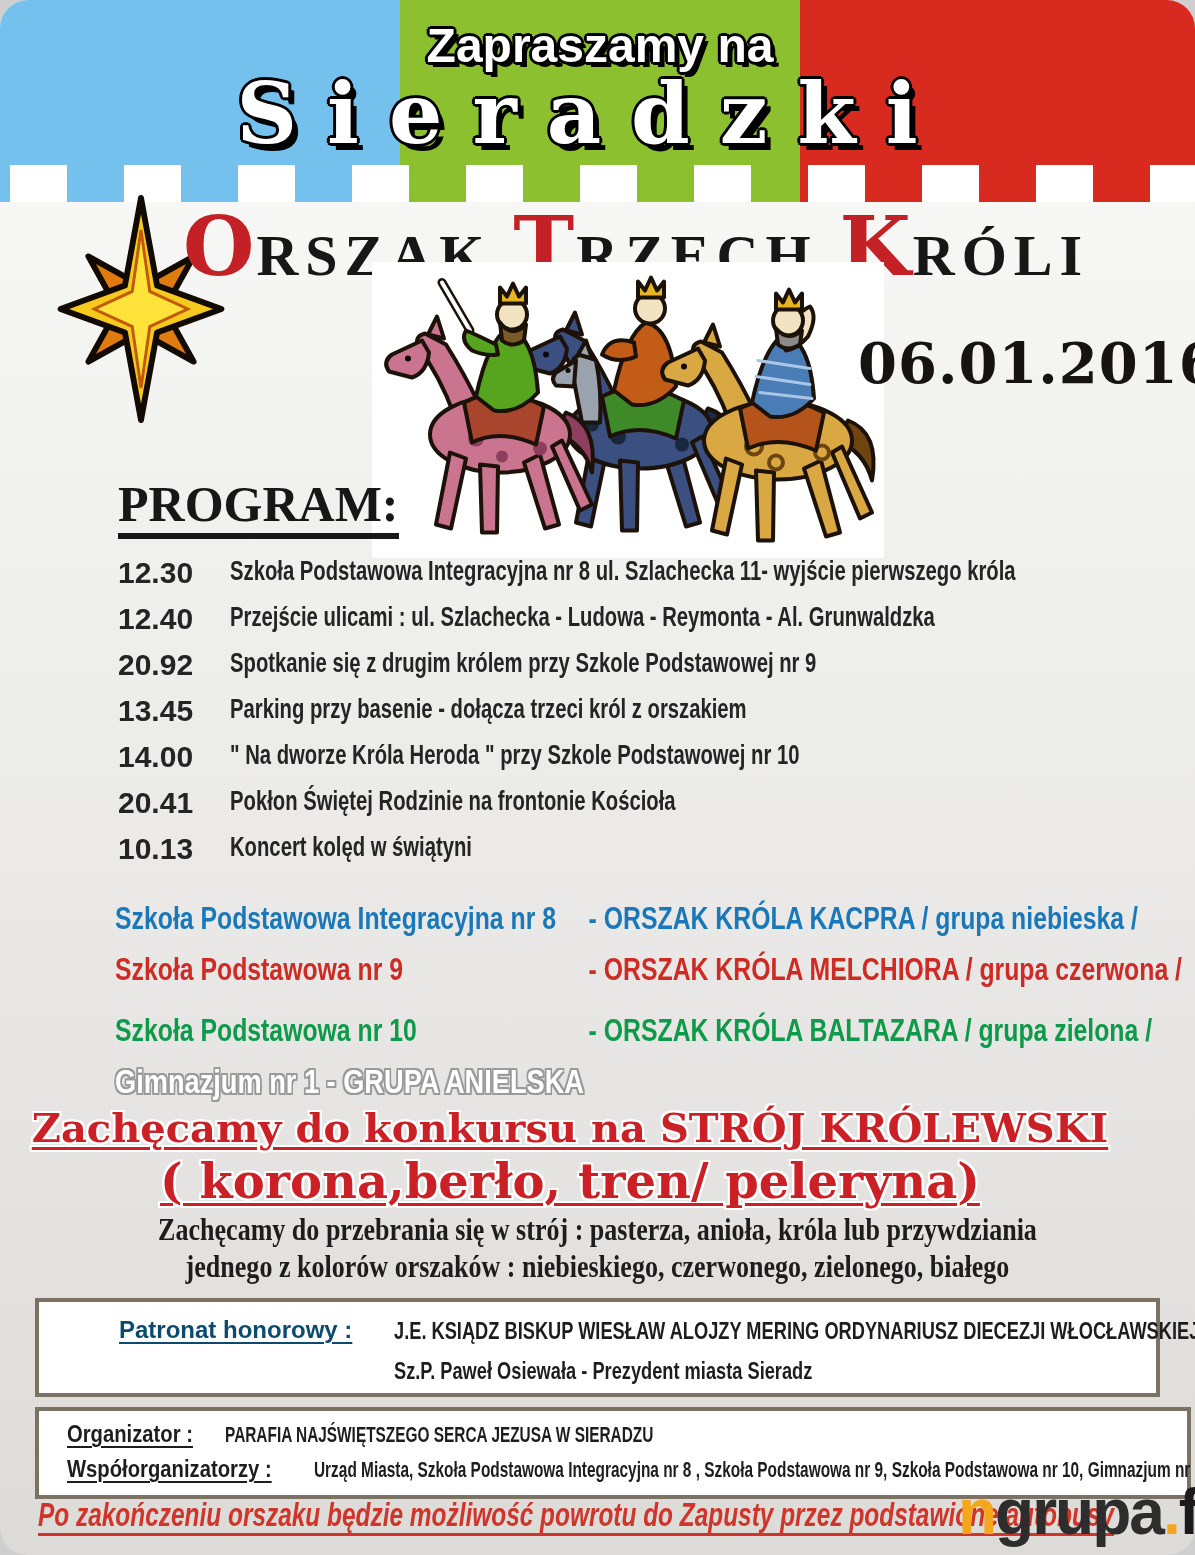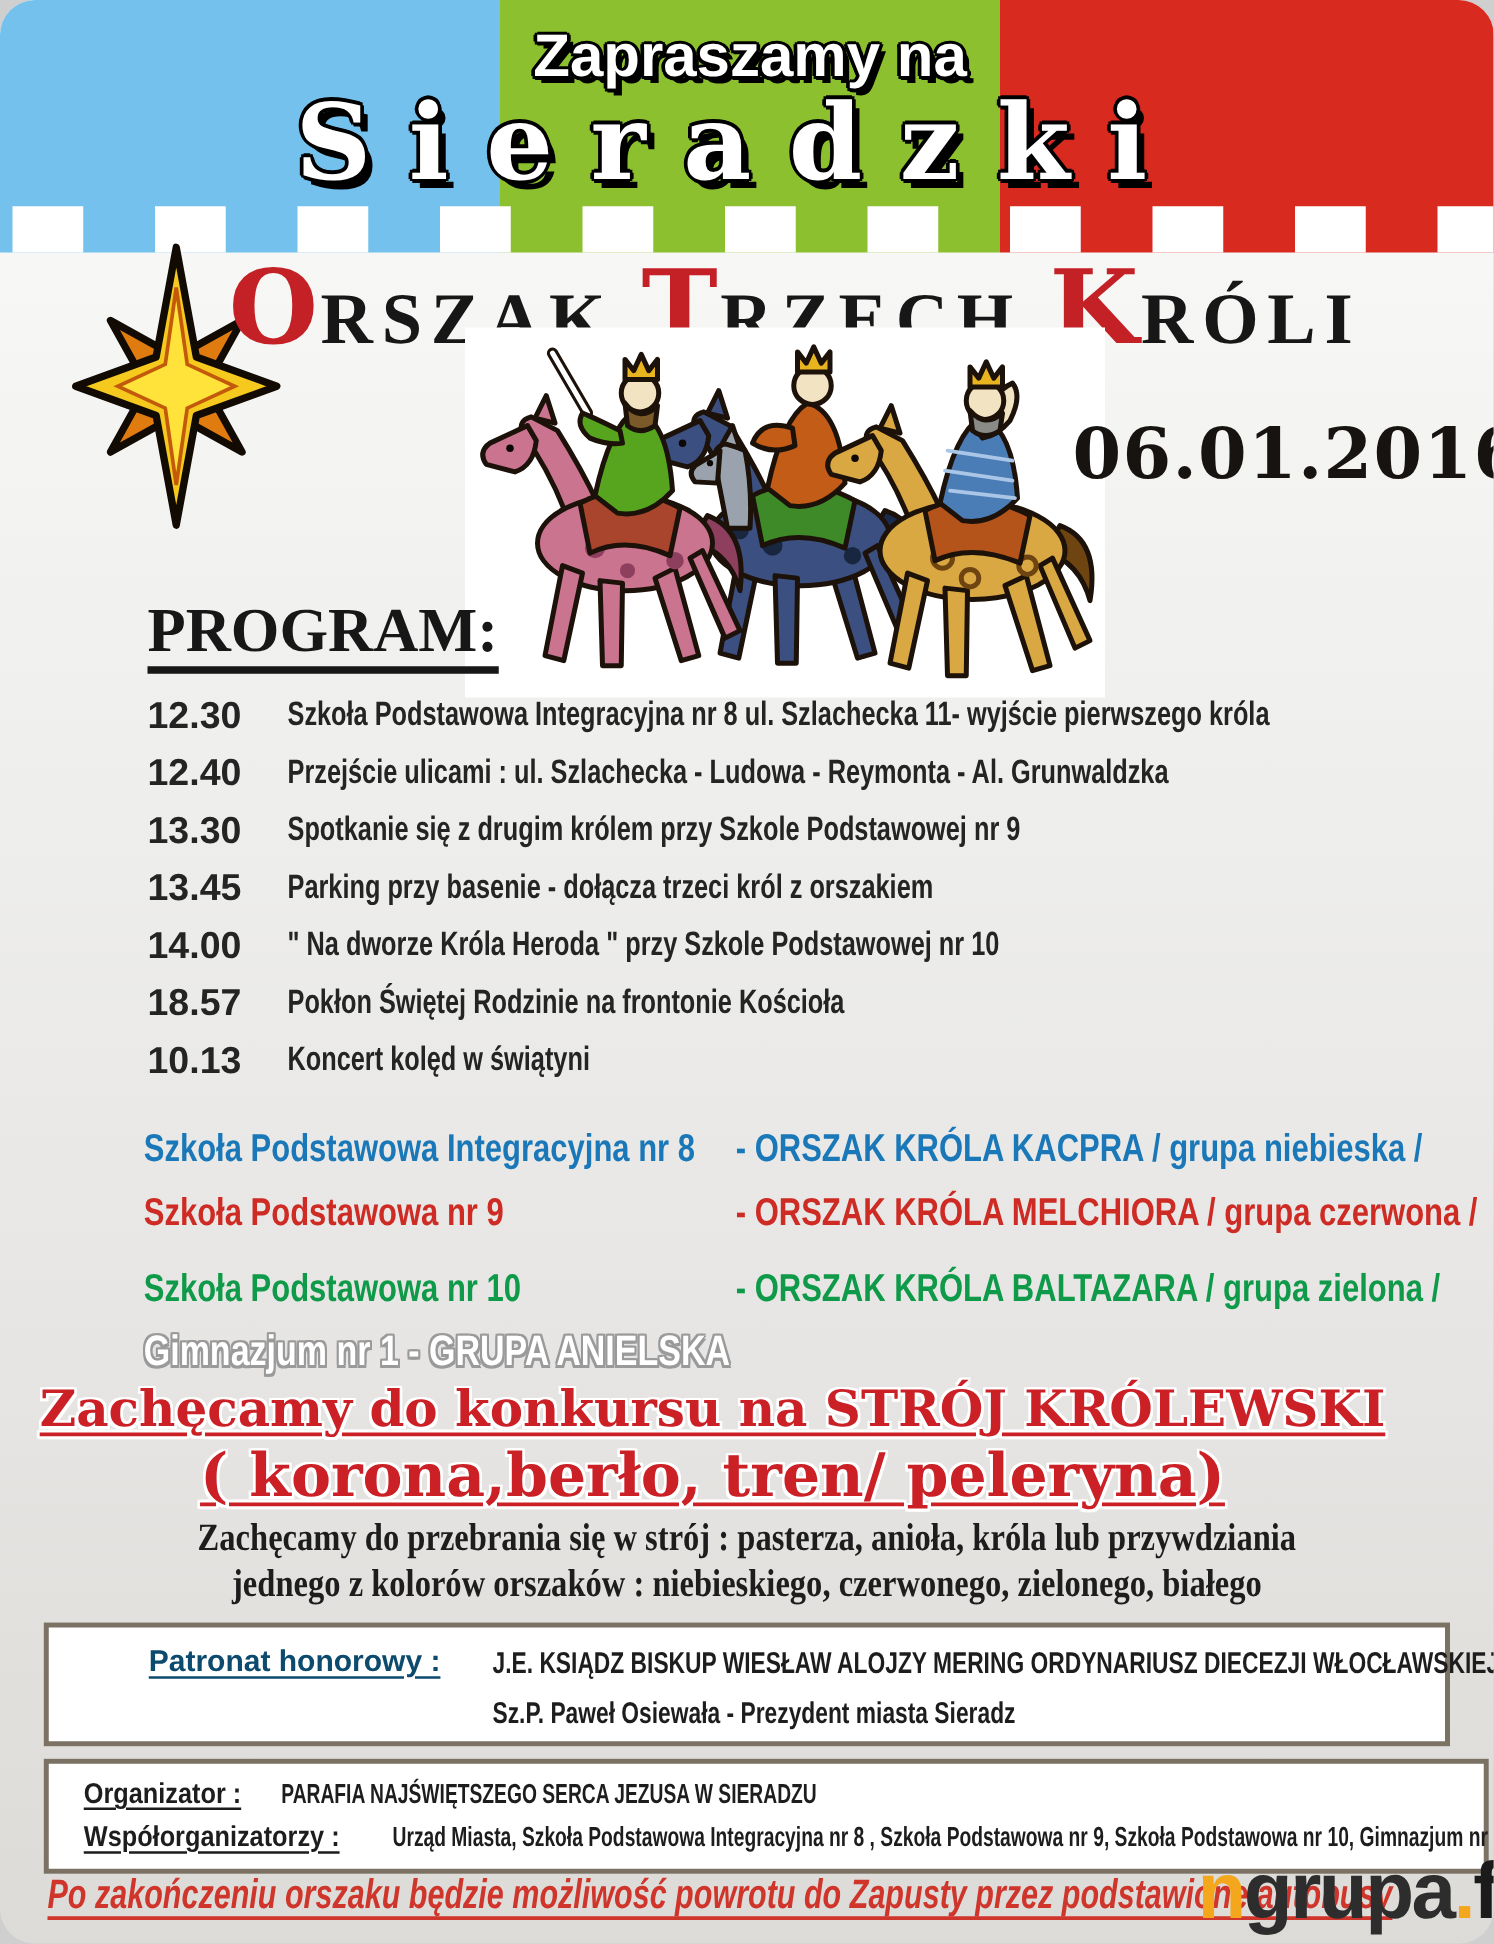--- a/index.html
+++ b/index.html
@@ -223,33 +223,33 @@
   <div class="prog-list">
     <div class="prog-row">
       <span class="prog-time">12.30</span>
       <span class="prog-text">Szkoła Podstawowa Integracyjna nr 8 ul. Szlachecka 11- wyjście pierwszego króla</span>
     </div>
     <div class="prog-row">
       <span class="prog-time">12.40</span>
       <span class="prog-text">Przejście ulicami : ul. Szlachecka - Ludowa - Reymonta - Al. Grunwaldzka</span>
     </div>
     <div class="prog-row">
-      <span class="prog-time">13.30</span>
+      <span class="prog-time">20.92</span>
       <span class="prog-text">Spotkanie się z drugim królem przy Szkole Podstawowej nr 9</span>
     </div>
     <div class="prog-row">
       <span class="prog-time">13.45</span>
       <span class="prog-text">Parking przy basenie - dołącza trzeci król z orszakiem</span>
     </div>
     <div class="prog-row gap">
       <span class="prog-time">14.00</span>
       <span class="prog-text">" Na dworze Króla Heroda " przy Szkole Podstawowej nr 10</span>
     </div>
     <div class="prog-row">
-      <span class="prog-time">18.57</span>
+      <span class="prog-time">20.41</span>
       <span class="prog-text">Pokłon Świętej Rodzinie na frontonie Kościoła</span>
     </div>
     <div class="prog-row">
       <span class="prog-time">10.13</span>
       <span class="prog-text">Koncert kolęd w świątyni</span>
     </div>
   </div>
 
   <div class="groups">
     <div class="group-row g-blue">

